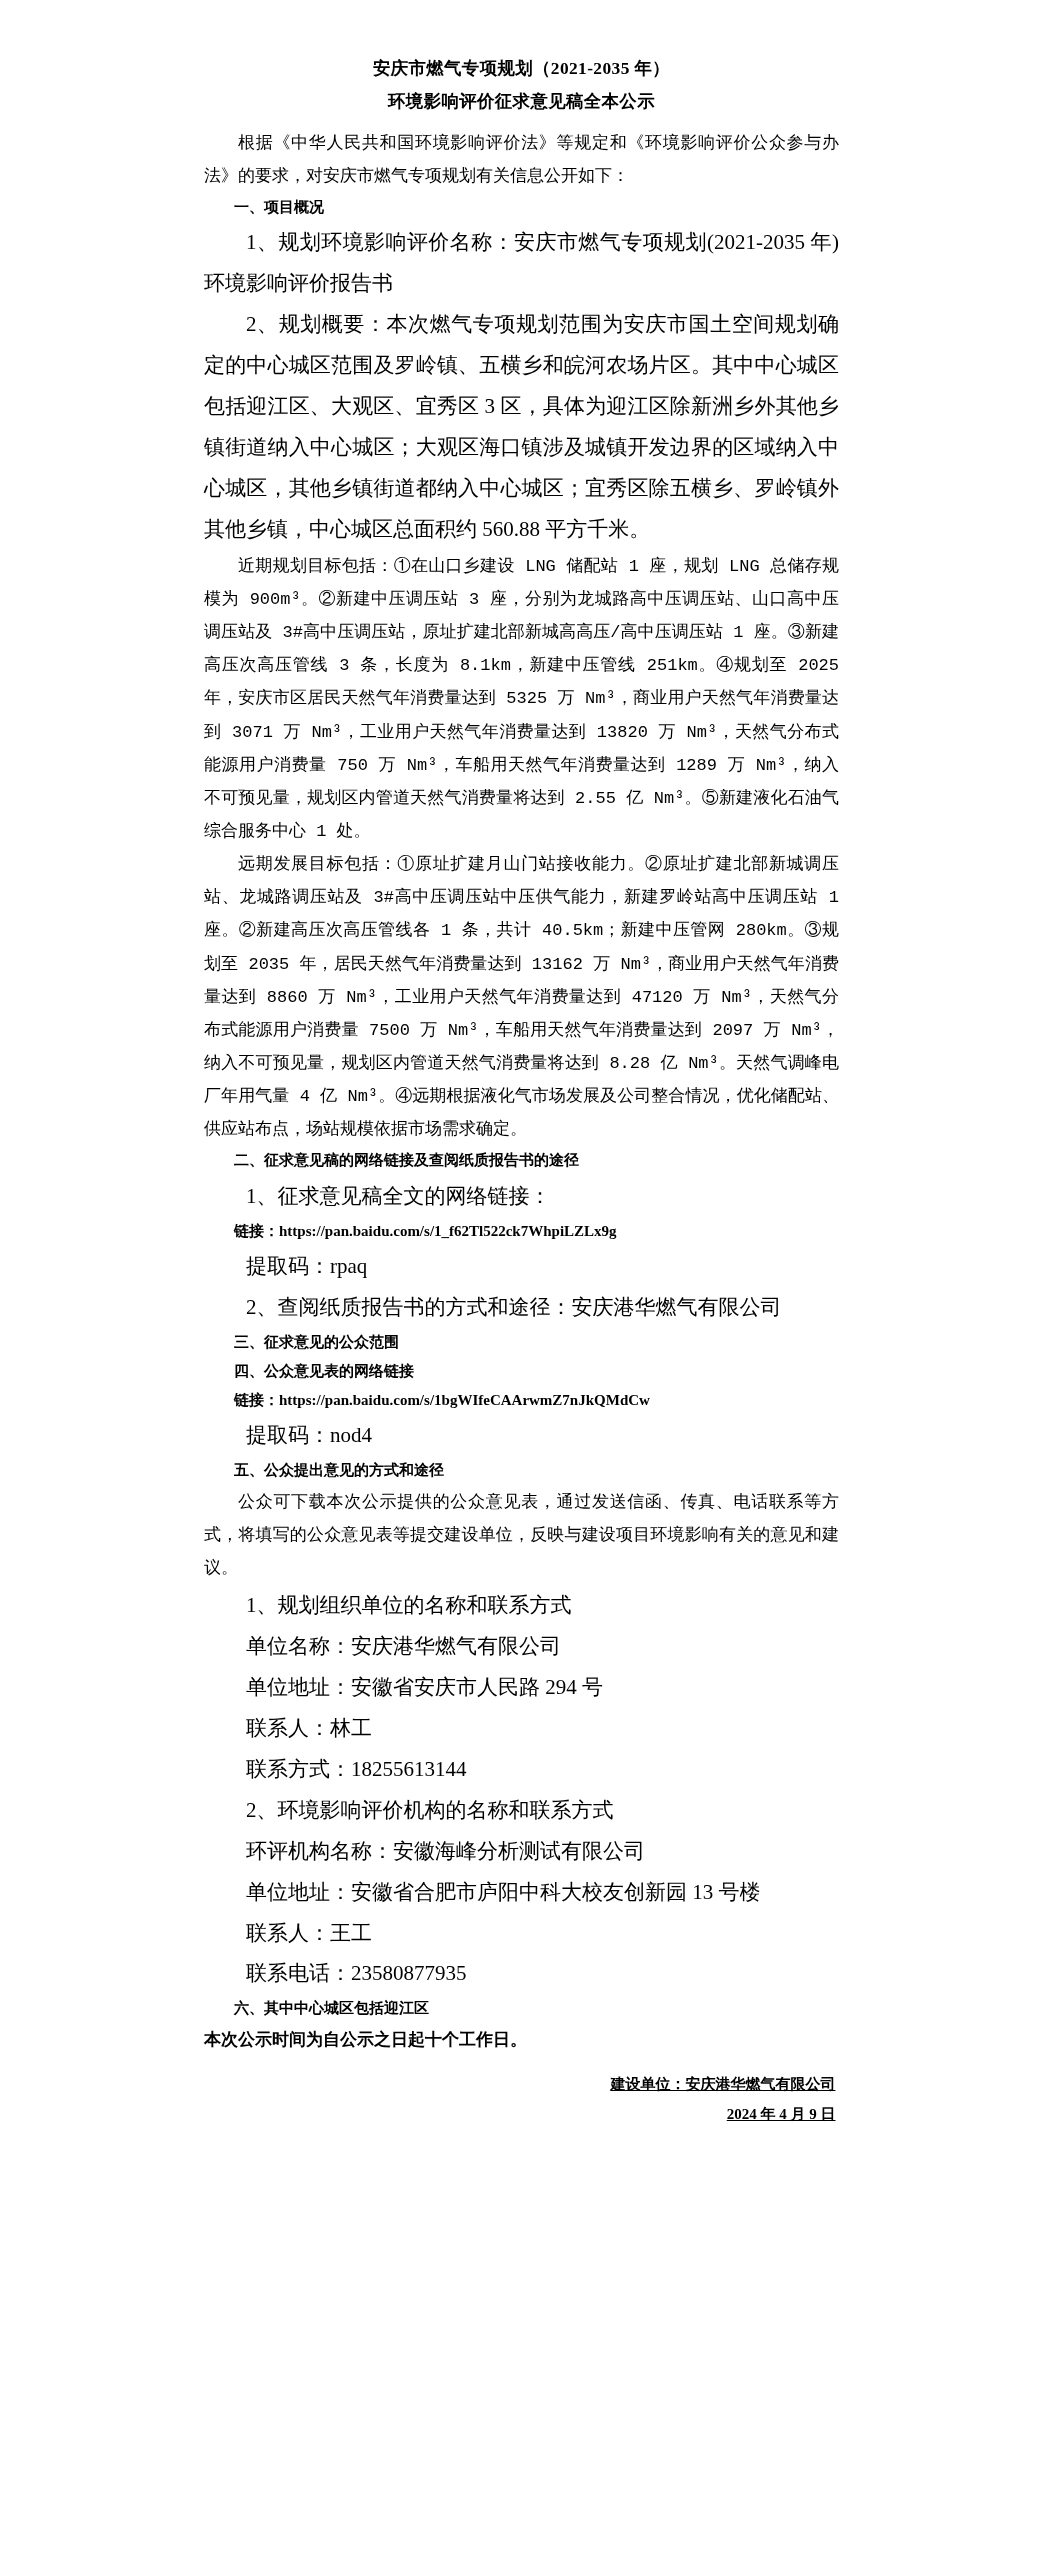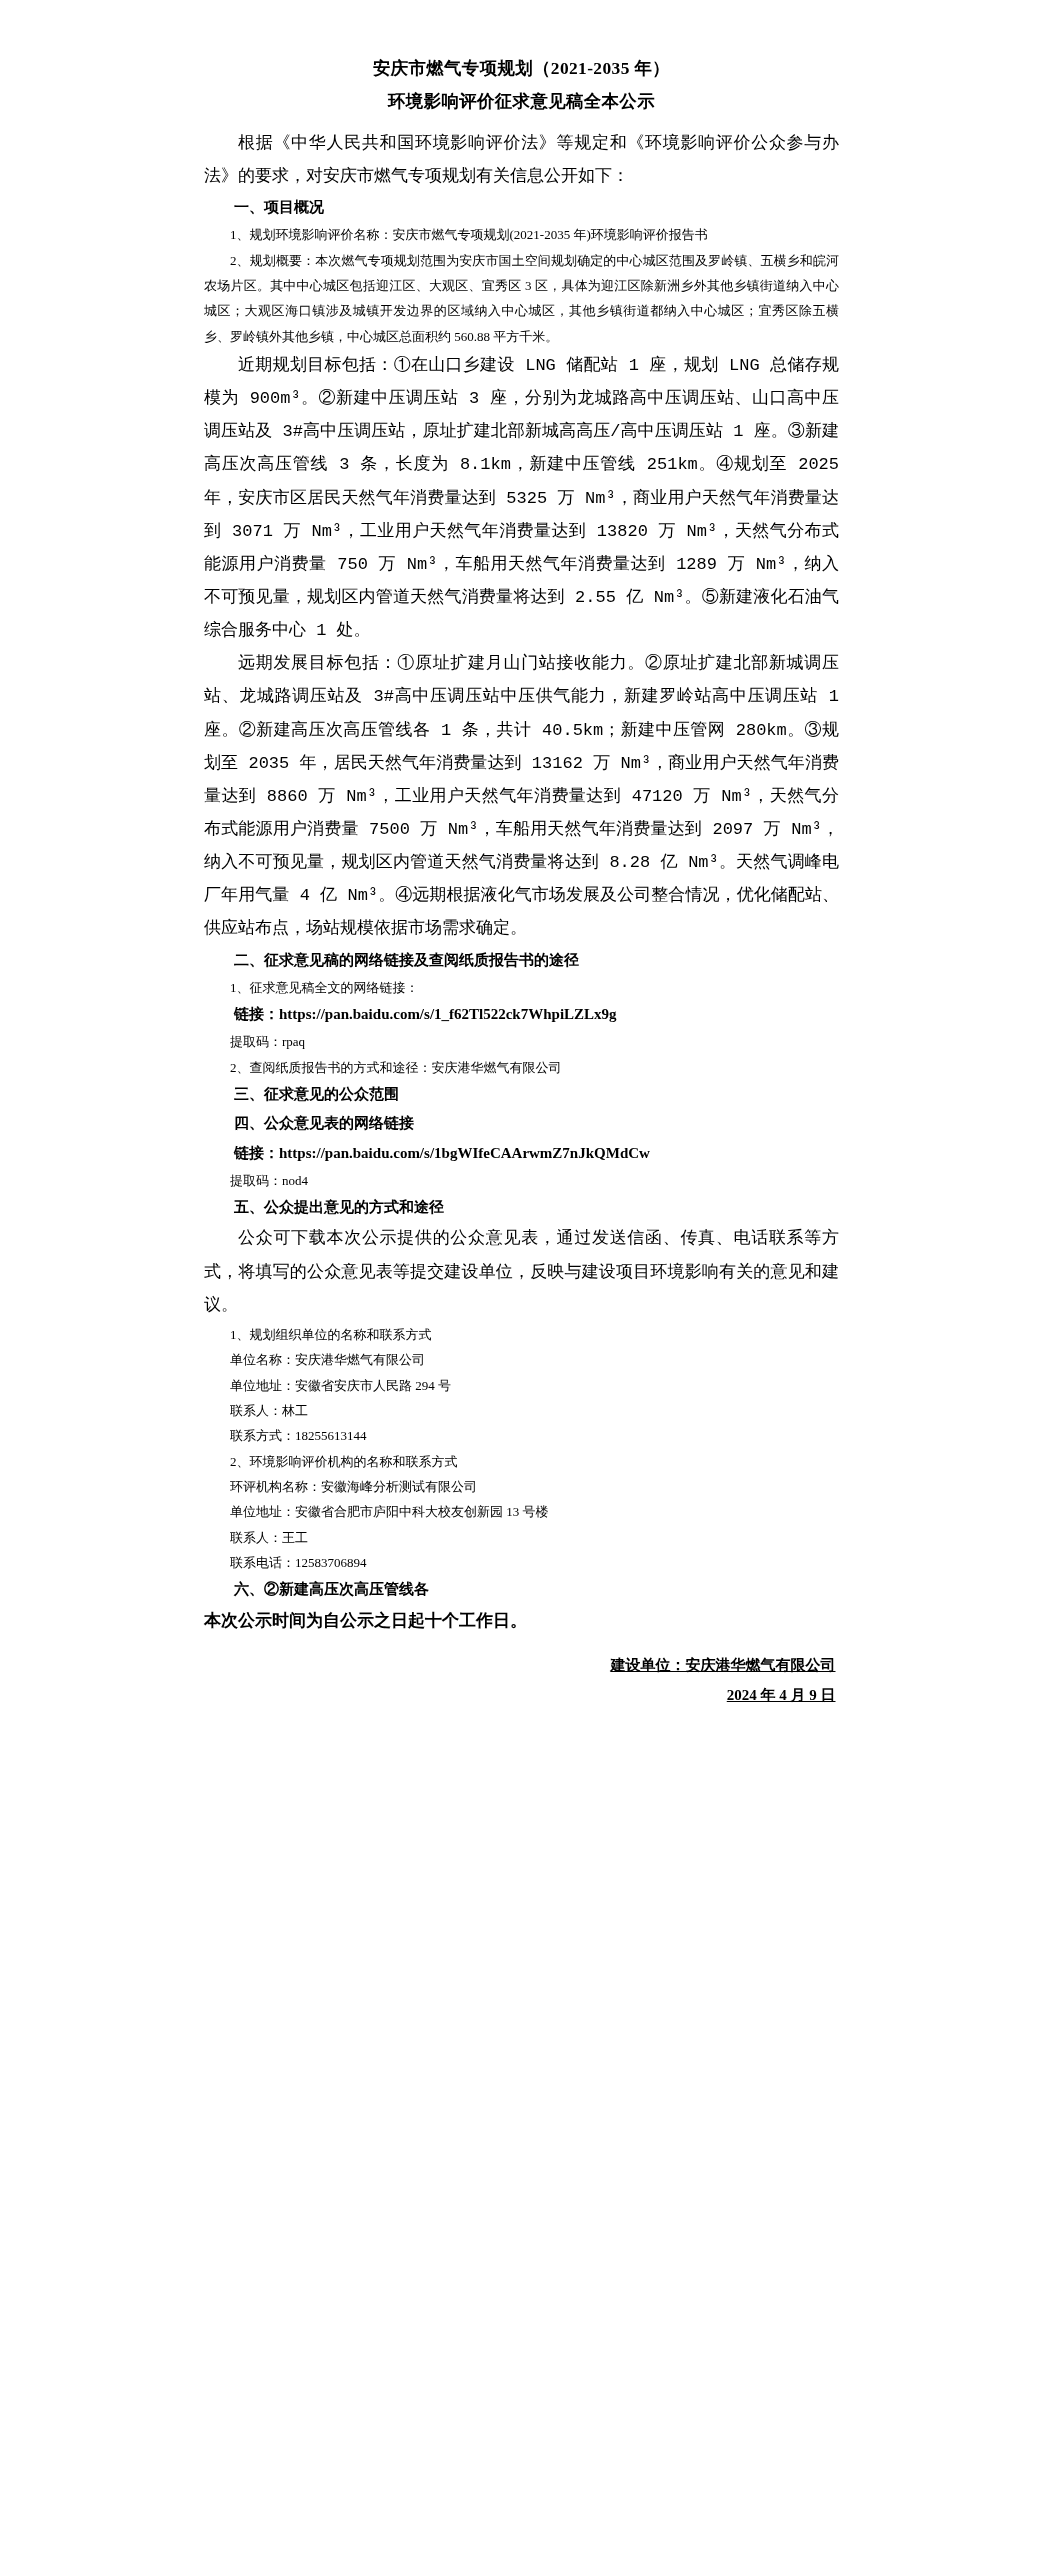--- a/index.html
+++ b/index.html
@@ -45,21 +45,21 @@
     font-weight: bold;
   }
   .heading {
     font-size: 15px;
     line-height: 1.95;
     font-weight: bold;
     text-indent: 2em;
     margin: 0;
   }
   .item {
-    font-size: 13px;
+    font-size: 21px;
     line-height: 1.95;
     text-indent: 2em;
     margin: 0;
     text-align: justify;
   }
   .item-b {
     font-weight: normal;
   }
   .link-line {
     font-size: 15px;
@@ -119,23 +119,23 @@
   <p class="para">公众可下载本次公示提供的公众意见表，通过发送信函、传真、电话联系等方式，将填写的公众意见表等提交建设单位，反映与建设项目环境影响有关的意见和建议。</p>
   <p class="item">1、规划组织单位的名称和联系方式</p>
   <p class="item">单位名称：安庆港华燃气有限公司</p>
   <p class="item">单位地址：安徽省安庆市人民路 294 号</p>
   <p class="item item-b">联系人：林工</p>
   <p class="item item-b">联系方式：18255613144</p>
   <p class="item">2、环境影响评价机构的名称和联系方式</p>
   <p class="item">环评机构名称：安徽海峰分析测试有限公司</p>
   <p class="item">单位地址：安徽省合肥市庐阳中科大校友创新园 13 号楼</p>
   <p class="item">联系人：王工</p>
-  <p class="item">联系电话：12583706894</p>
+  <p class="item">联系电话：23580877935</p>
 
-  <p class="heading">六、②新建高压次高压管线各</p>
+  <p class="heading">六、其中中心城区包括迎江区</p>
   <p class="para noindent bold">本次公示时间为自公示之日起十个工作日。</p>
 
   <div class="sig-block">
     <p class="signature">建设单位：安庆港华燃气有限公司</p>
     <p class="signature">2024 年 4 月 9 日</p>
   </div>
 
 </div>
 
 

